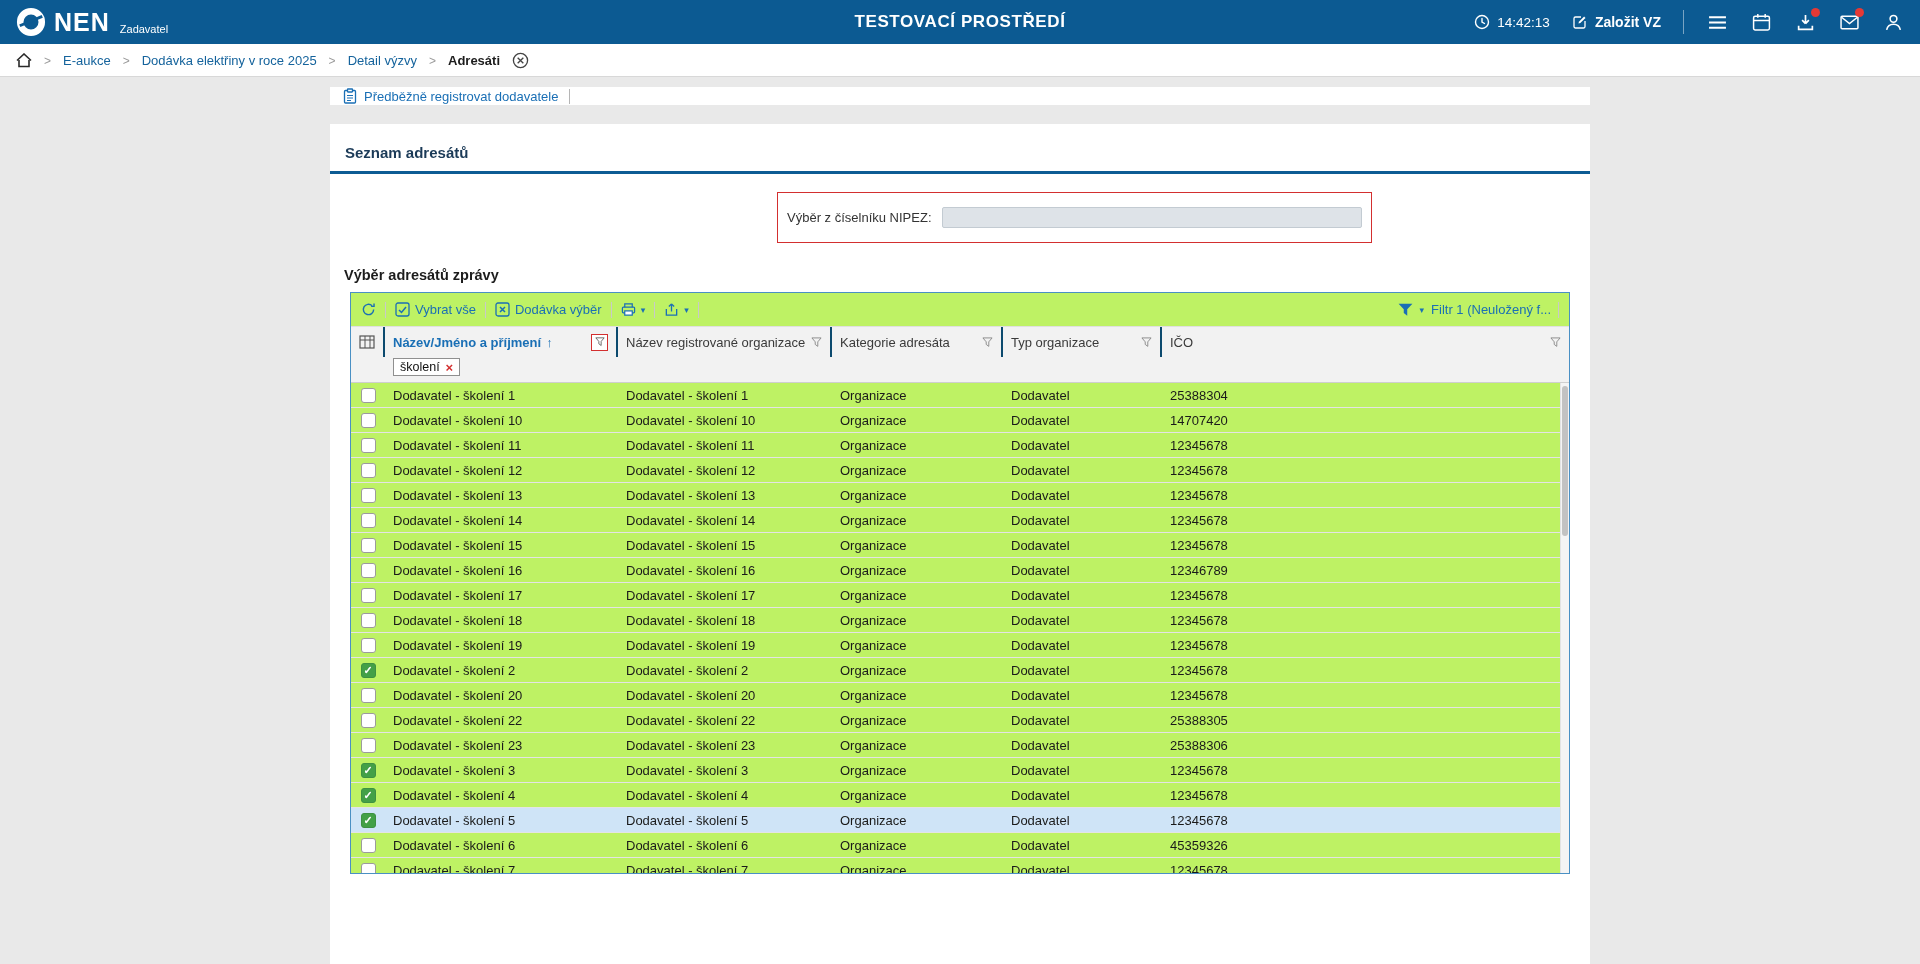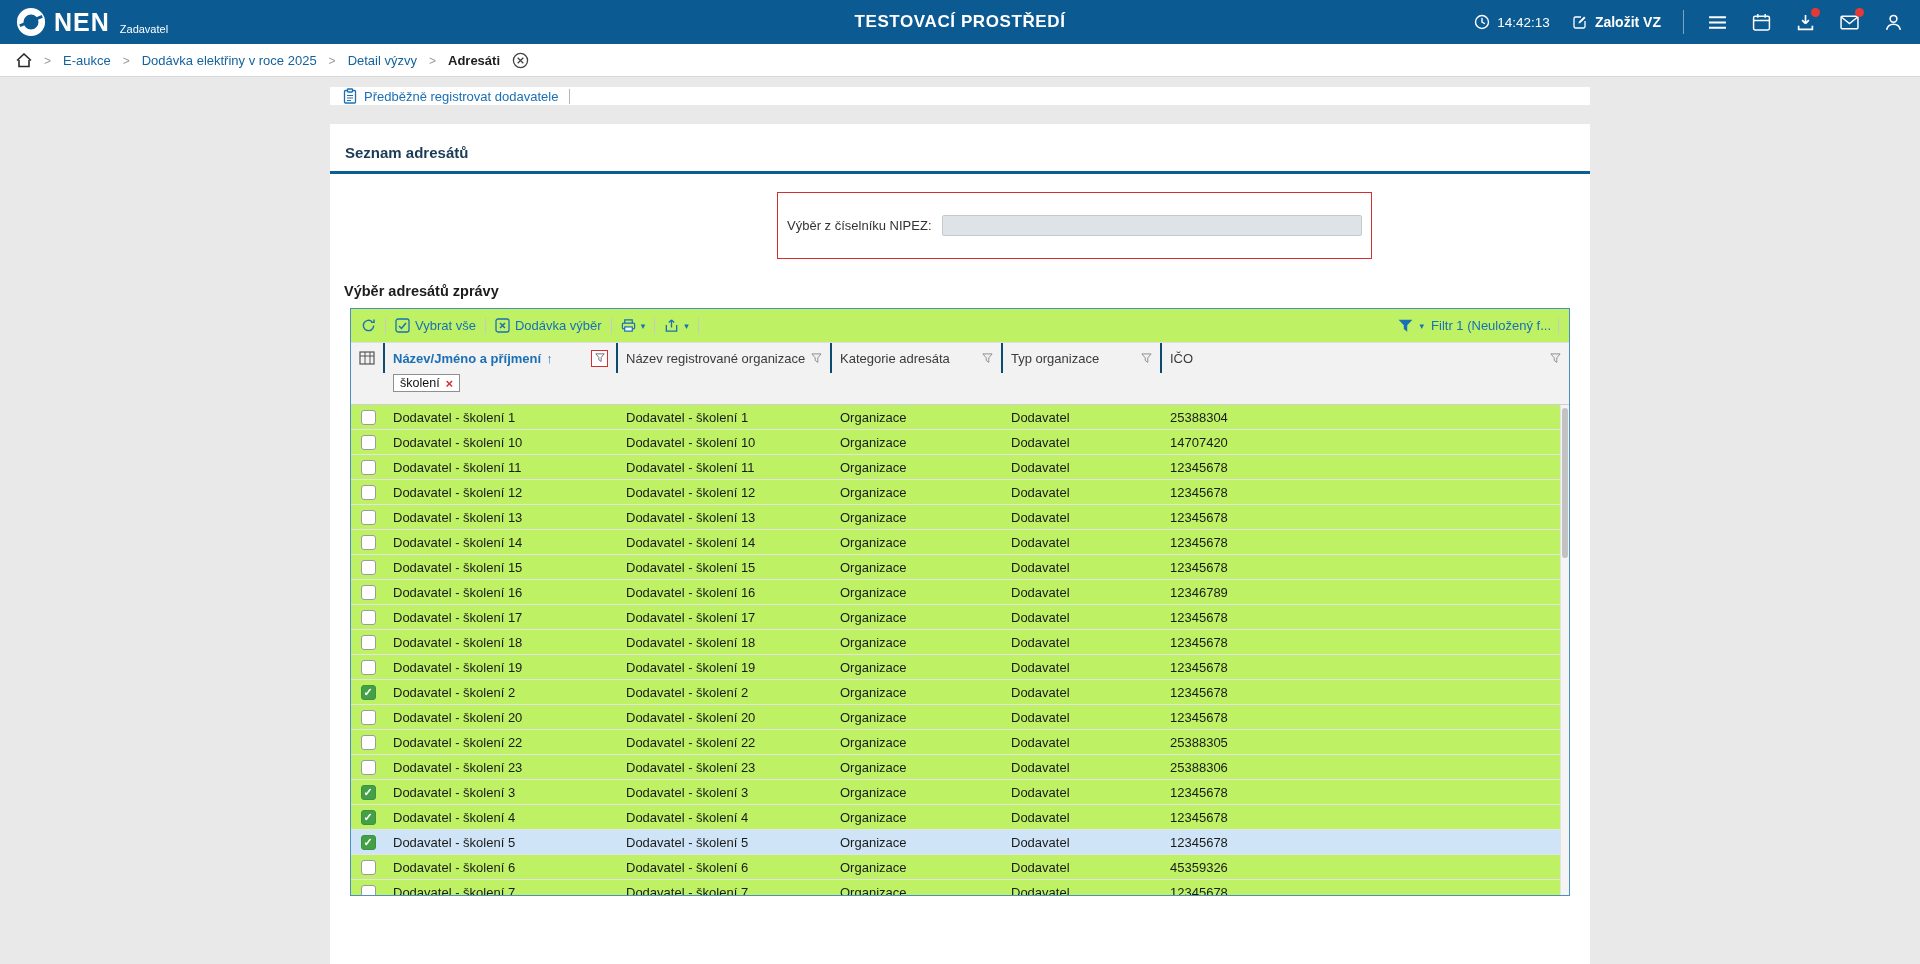--- a/index.html
+++ b/index.html
@@ -43,21 +43,21 @@
     font-size:13px; cursor:pointer; }
   .reg-link svg { width:14px; height:16px; }
   .pipe { width:1px; height:15px; background:#b5b5b5; }
 
   .content-panel { background:#fff; margin-top:19px; height:912px; }
   .section-head { padding:20px 15px 10px; border-bottom:3px solid #0d5c94; }
   .section-head h2 { margin:0; font-size:15px; color:#1b3a57; }
 
   .nipez-row { padding:18px 0 0 447px; }
   .nipez-box { display:inline-flex; align-items:center; gap:10px;
-    border:1px solid #d32f2f; padding:22px 9px; background:#fff; }
+    border:1px solid #d32f2f; padding:14px 9px; background:#fff; }
   .nipez-label { font-size:13px; color:#333; }
   .nipez-input { width:420px; height:21px; background:#dee3e8;
     border:1px solid #c3cbd2; border-radius:2px; position:relative; cursor:text;
     font-size:13px; color:#333; padding:2px 24px 0 6px; overflow:hidden; }
 
   .subhead { margin:24px 0 9px 14px; font-size:14.5px; color:#1c1c1c; font-weight:bold; }
 
   .table-frame { margin:0 20px; border:1px solid #4a90c4; background:#bef264; position:relative; }
 
   
@@ -85,21 +85,21 @@
   .w-ico   { flex:1; border-right:none; }
   .hname { color:#1a6fb5; font-weight:bold; }
   .sort-arrow { color:#1a6fb5; font-size:13px; font-weight:bold; }
   .fbox { width:17px; height:17px; border:1px solid #d32f2f; background:#fff;
     display:flex; align-items:center; justify-content:center; margin-left:auto; cursor:pointer; }
   .fbox svg { width:10px; height:10px; }
   .hfun { margin-left:auto; flex:none; display:flex; cursor:pointer; }
   .hfun svg { width:11px; height:11px; }
   .colchooser svg { width:16px; height:14px; }
 
-  .chiprow { background:#f2f2f2; border-bottom:1px solid #cfcfcf; padding:0 0 12px 42px; }
+  .chiprow { background:#f2f2f2; border-bottom:1px solid #cfcfcf; padding:0 0 6px 42px; }
   .chip { display:inline-flex; align-items:center; gap:6px; background:#fff;
     border:1px solid #8f8f8f; padding:1px 6px; font-size:12.5px; color:#111; }
   .chip-x { color:#d32f2f; font-weight:bold; cursor:pointer; font-size:13px; line-height:1; }
 
   
   .tbody { height:490px; overflow:hidden; position:relative; }
   .trow { display:flex; align-items:center; height:25px;
     border-bottom:1px solid #e4e4e4; font-size:13px; color:#1a1a1a; cursor:default; }
   .trow.selected { background:#cfe4f7; }
   .tcell { padding:0 8px; white-space:nowrap; overflow:hidden; }

